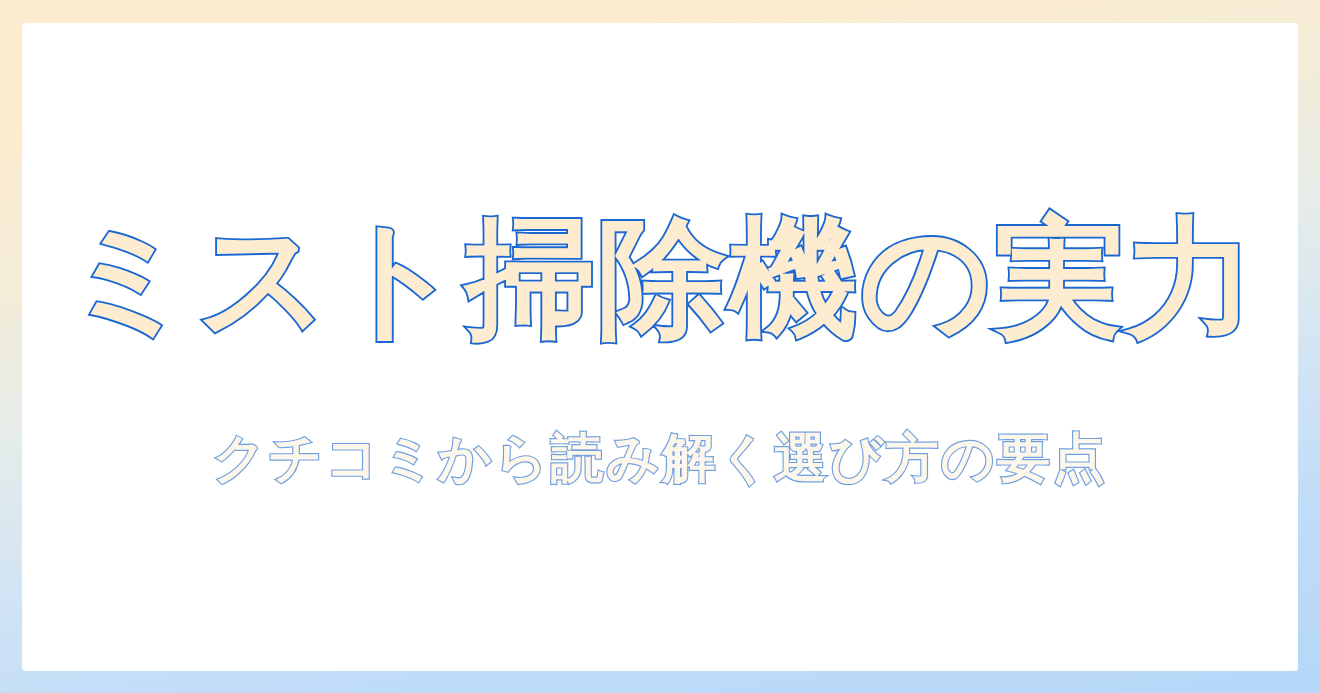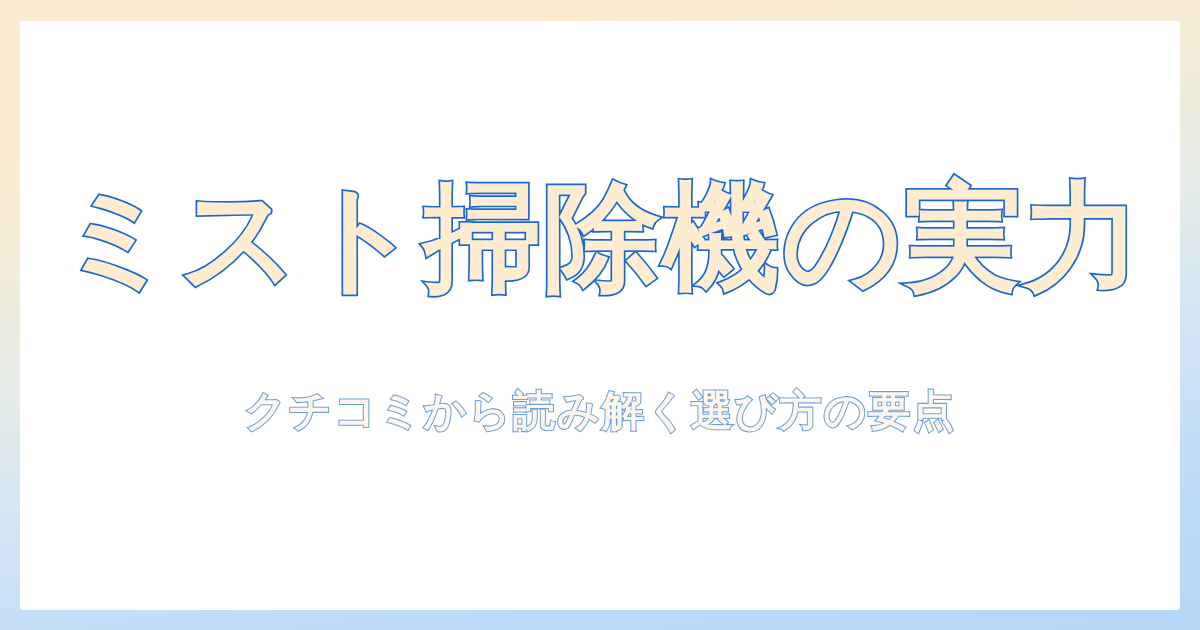--- a/index.html
+++ b/index.html
@@ -47,21 +47,21 @@
 
   .title-block {
     position: absolute;
     left: 0;
     right: 0;
     top: 150px;
     text-align: center;
   }
 
   .headline {
-    margin: 0;
+    margin: 16px;
     font-family: "DejaVu Sans", "Liberation Sans", sans-serif;
     font-size: 118px;
     line-height: 1.12;
     font-weight: 700;
     letter-spacing: 0.012em;
     color: #fdeccf;
     -webkit-text-stroke: 3.4px #1b67d2;
     paint-order: stroke fill;
     white-space: nowrap;
   }
@@ -69,22 +69,22 @@
   .subheadline-wrap {
     position: absolute;
     left: 0;
     right: 0;
     top: 366px;
     text-align: center;
   }
 
   .subheadline {
     margin: 0;
-    font-family: Liberation Mono, monospace;
-    font-size: 42px;
+    font-family: Liberation Serif, serif;
+    font-size: 48px;
     line-height: 1.3;
     font-weight: 700;
     letter-spacing: 0.045em;
     color: #fdf6ea;
     -webkit-text-stroke: 2.1px #6f9fe0;
     paint-order: stroke fill;
     white-space: nowrap;
   }
 </style>
 </head>

